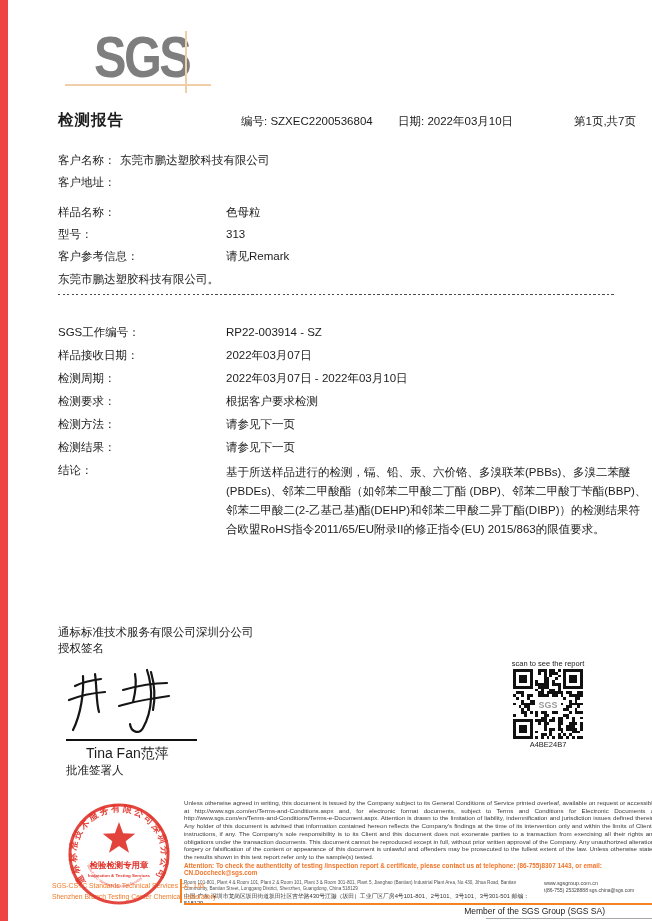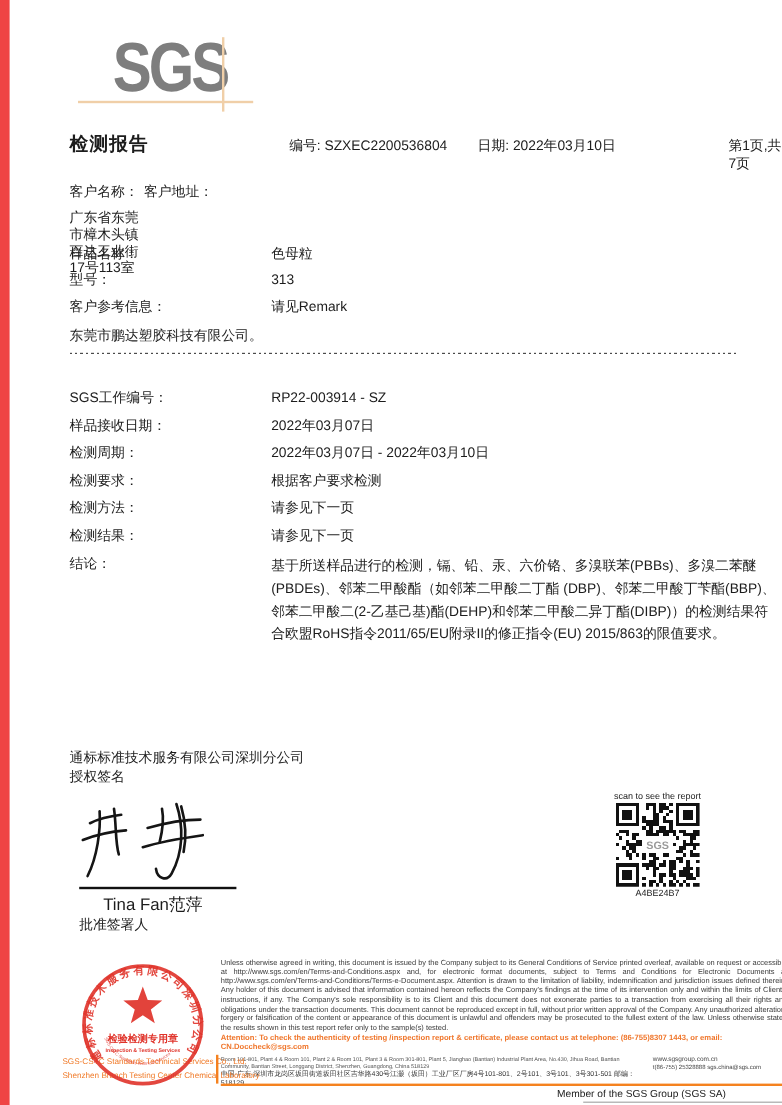--- a/index.html
+++ b/index.html
@@ -10,21 +10,21 @@
 
   
   .logo{left:86px;top:28px;font-size:58px;font-weight:700;color:#7e7e7e;
         letter-spacing:-3px;line-height:58px;transform:scaleX(.84);transform-origin:left top;}
   .logo-h{left:57px;top:84px;width:146px;height:2px;background:#f0cfa8;}
   .logo-v{left:177px;top:31px;width:2px;height:62px;background:#f0cfa8;}
 
   
   .title{left:50px;top:110px;font-size:15.5px;font-weight:700;letter-spacing:1px;}
   .hmeta{top:114px;font-size:11.5px;}
-  .hno{left:233px;} .hdate{left:390px;text-align:right;} .hpage{left:599px;}
+  .hno{left:233px;} .hdate{left:390px;text-align:right;} .hpage{left:566px;}
 
   
   .kv{display:grid;row-gap:8px;font-size:11.5px;line-height:14px;}
   .kvA{left:50px;top:153px;grid-template-columns:62px auto;}
   .kvB{left:50px;top:205px;grid-template-columns:168px auto;}
   .kvC{left:50px;top:325px;grid-template-columns:168px auto;row-gap:9px;}
   .note{left:50px;top:272px;font-size:11.5px;}
   .dash{left:50px;top:294px;width:557px;height:1px;
         background:repeating-linear-gradient(90deg,#4a4a4a 0 2px,transparent 2px 4.5px);}
   .conclusion{width:424px;line-height:19px;margin:0;}
@@ -75,22 +75,22 @@
     <span>SZXEC2200536804</span>
   </div>
   <div class="abs hmeta hdate">
     <span>日期:</span>
     <span>2022年03月10日</span>
   </div>
   <div class="abs hmeta hpage">第1页,共7页</div>
 
   <div class="abs kv kvA">
     <span>客户名称：</span>
+    <span>东莞市鹏达塑胶科技有限公司</span>
     <span>客户地址：</span>
-    <span>广东省东莞市樟木头镇百达工业街17号113室</span>
   </div>
 
   <div class="abs kv kvB">
     <span>样品名称：</span>
     <span>色母粒</span>
     <span>型号：</span>
     <span>313</span>
     <span>客户参考信息：</span>
     <span>请见Remark</span>
   </div>

